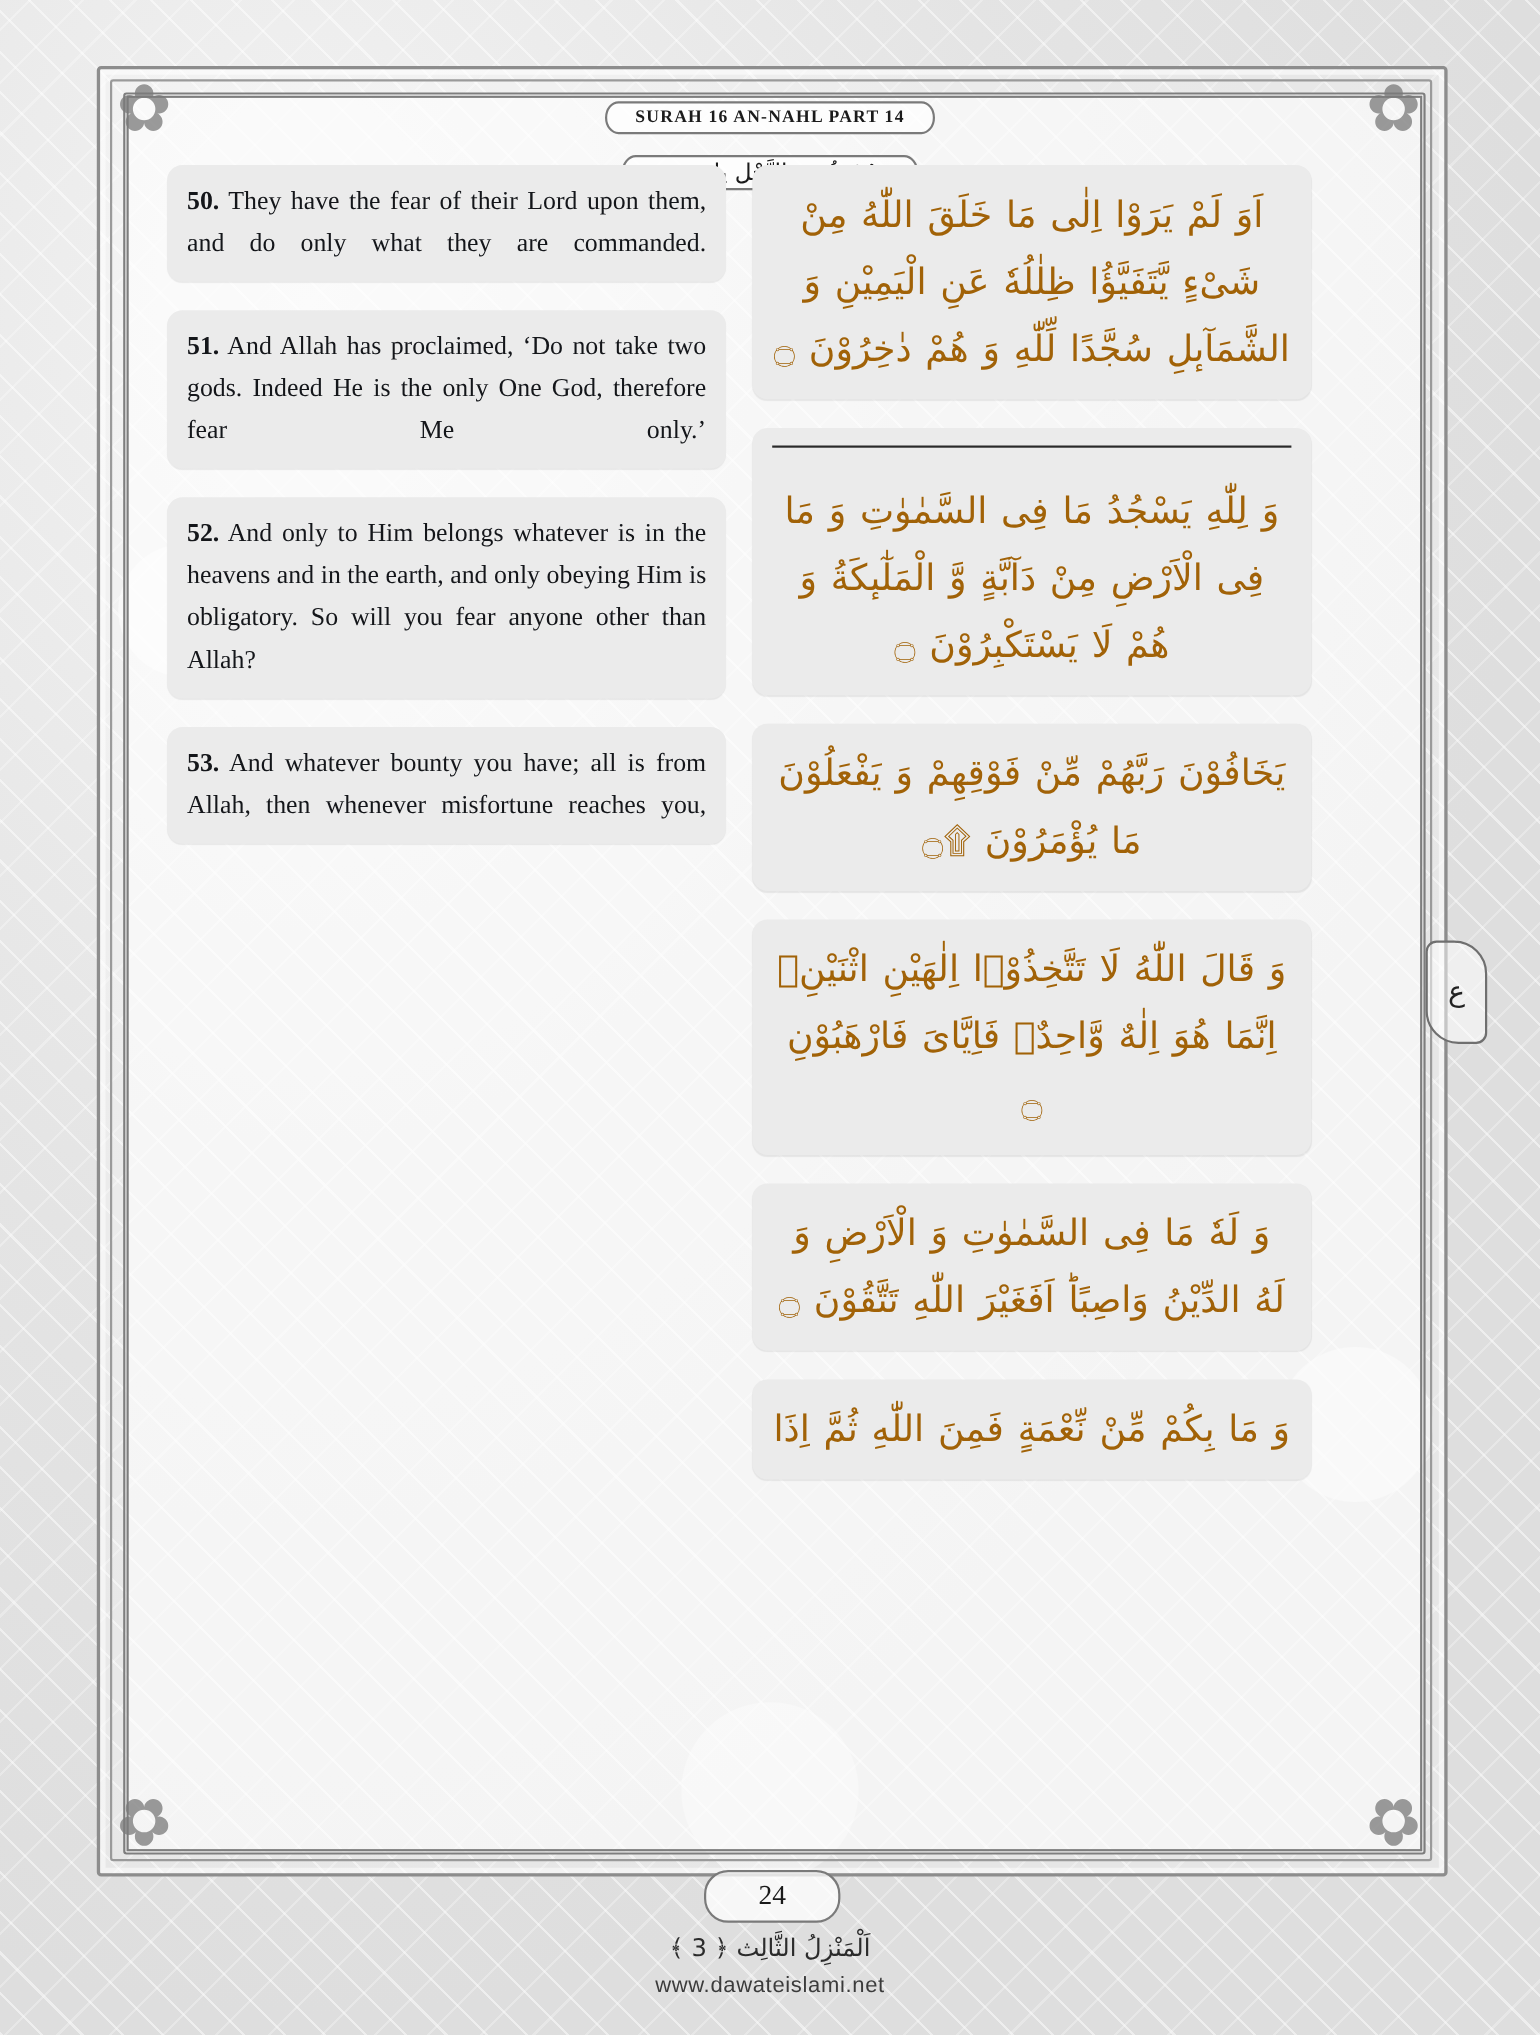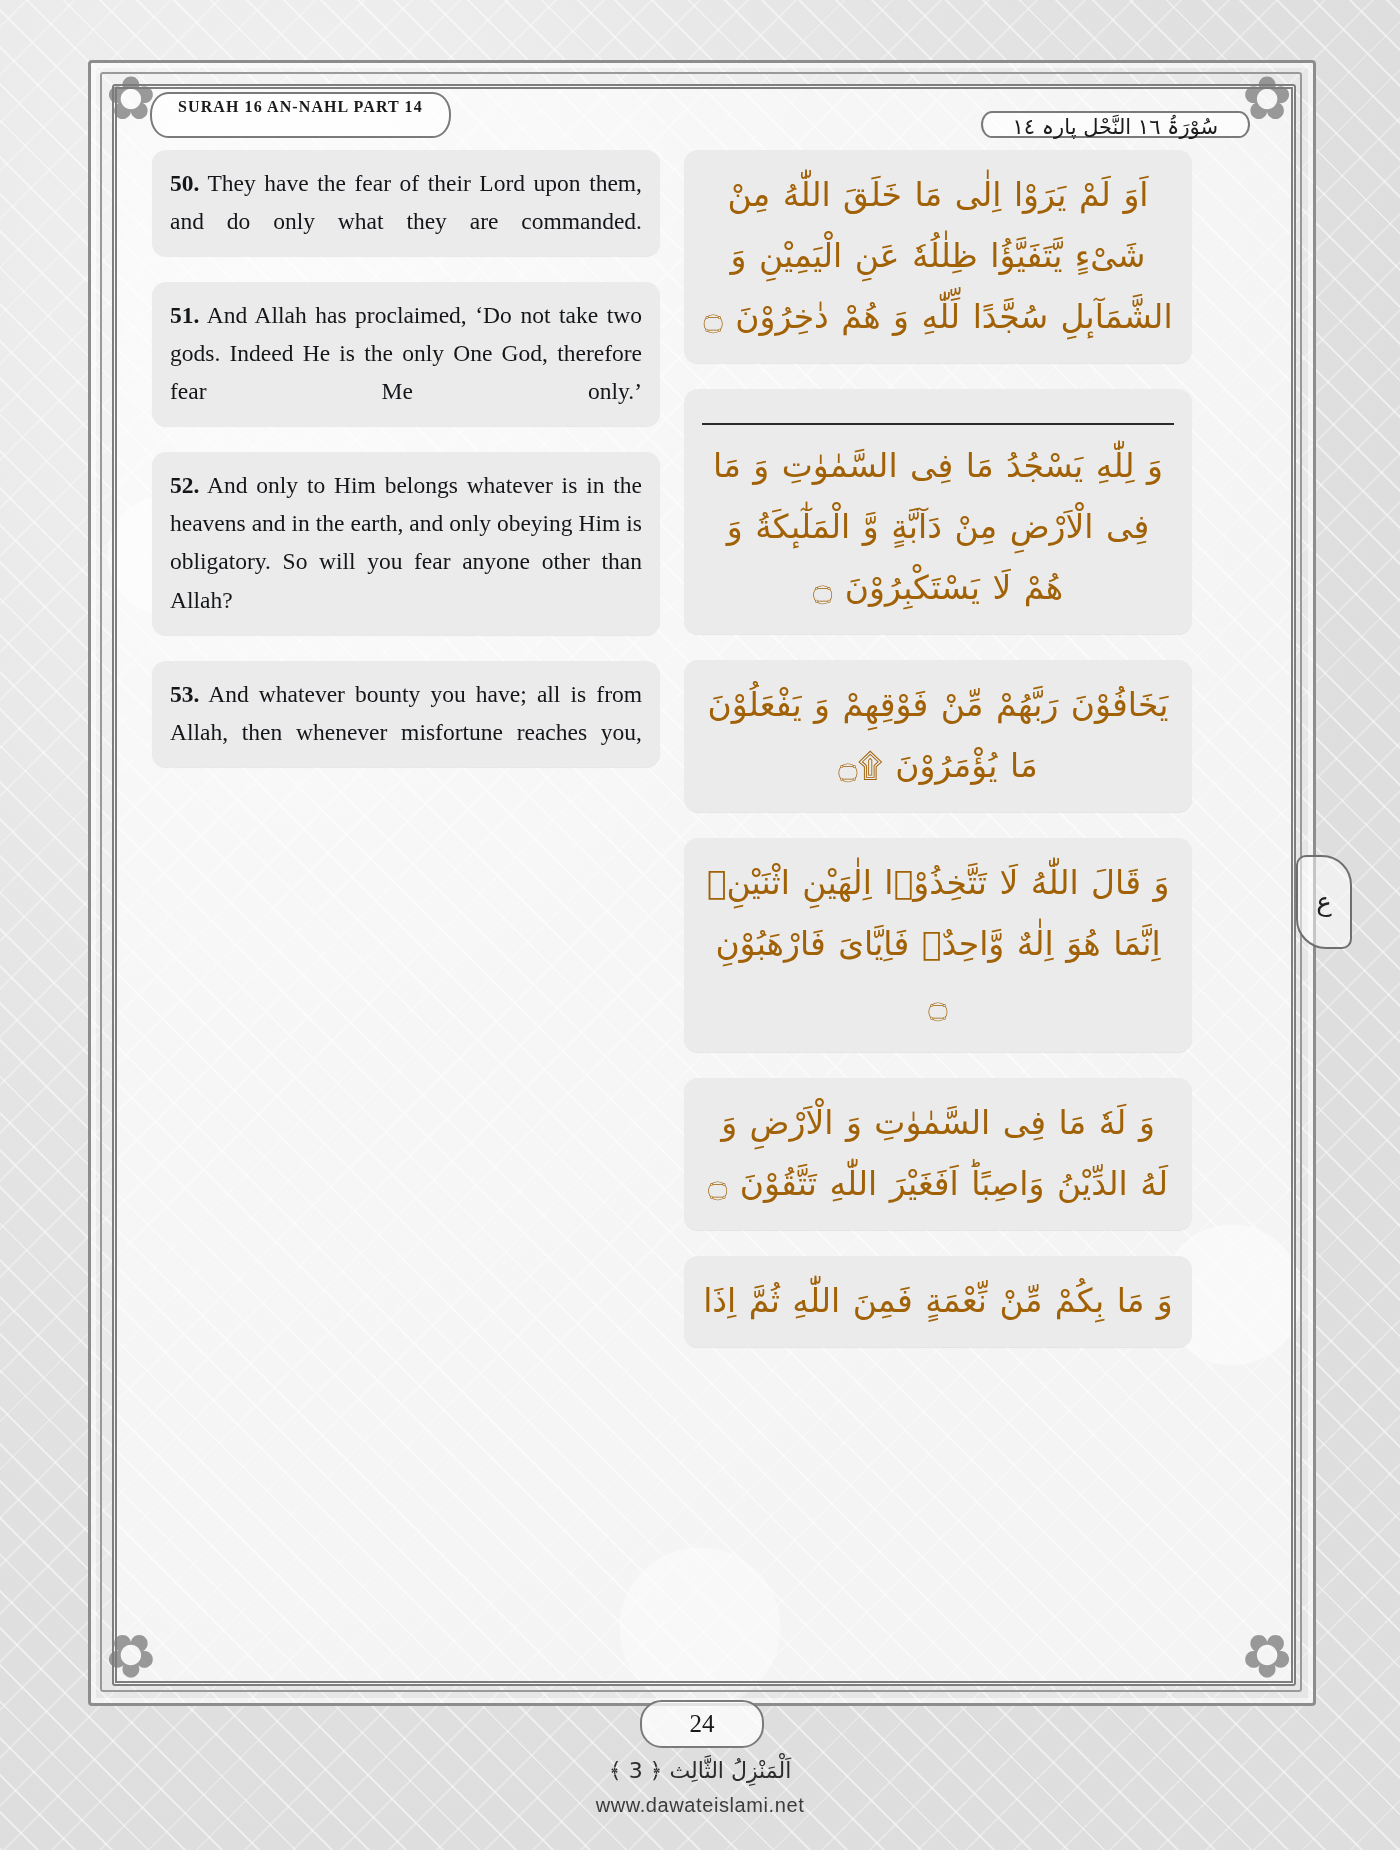--- a/index.html
+++ b/index.html
@@ -87,21 +87,23 @@
   .corner.br { left: 1228px;top: 1612px; transform: scale(-1,-1); }
 
   
   .header {
     position: absolute;
     left: 150px;
     top: 92px;
     width: 1100px;
     height: 46px;
     display: flex;
+    align-items: center;
     justify-content: space-between;
+    flex-direction: column;
   }
   .header-cartouche {
     border: 2px solid #7a7a7a;
     border-radius: 18px / 22px;
     padding: 4px 26px;
     background: rgba(255,255,255,0.7);
     font-size: 16px;
     letter-spacing: 1.1px;
     color: #1b1b1b;
     font-family: "Liberation Serif", serif;
@@ -156,22 +158,22 @@
     direction: rtl;
     font-family: "DejaVu Sans", sans-serif;
     font-size: 33px;
     line-height: 1.85;
     color: #a16207;
     text-align: center;
     word-spacing: 2px;
   }
   .verse-ar.topline {
     border-top: 2px solid #2a2a2a;
-    padding-top: 10px;
-    margin-top: 20px;
+    padding-top: 26px;
+    margin-top: 2px;
   }
 
   
   .ruku-marker {
     position: absolute;
     left: 1296px;
     top: 855px;
     width: 52px;
     height: 90px;
     border: 2px solid #6f6f6f;

